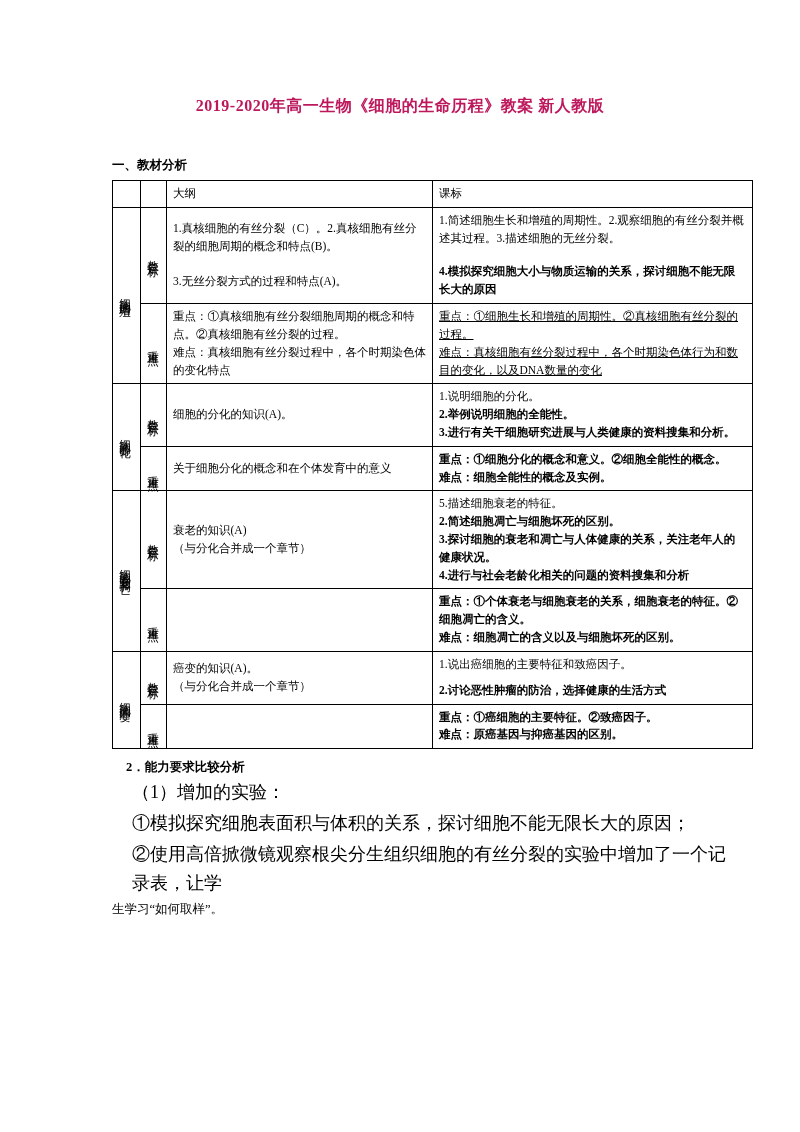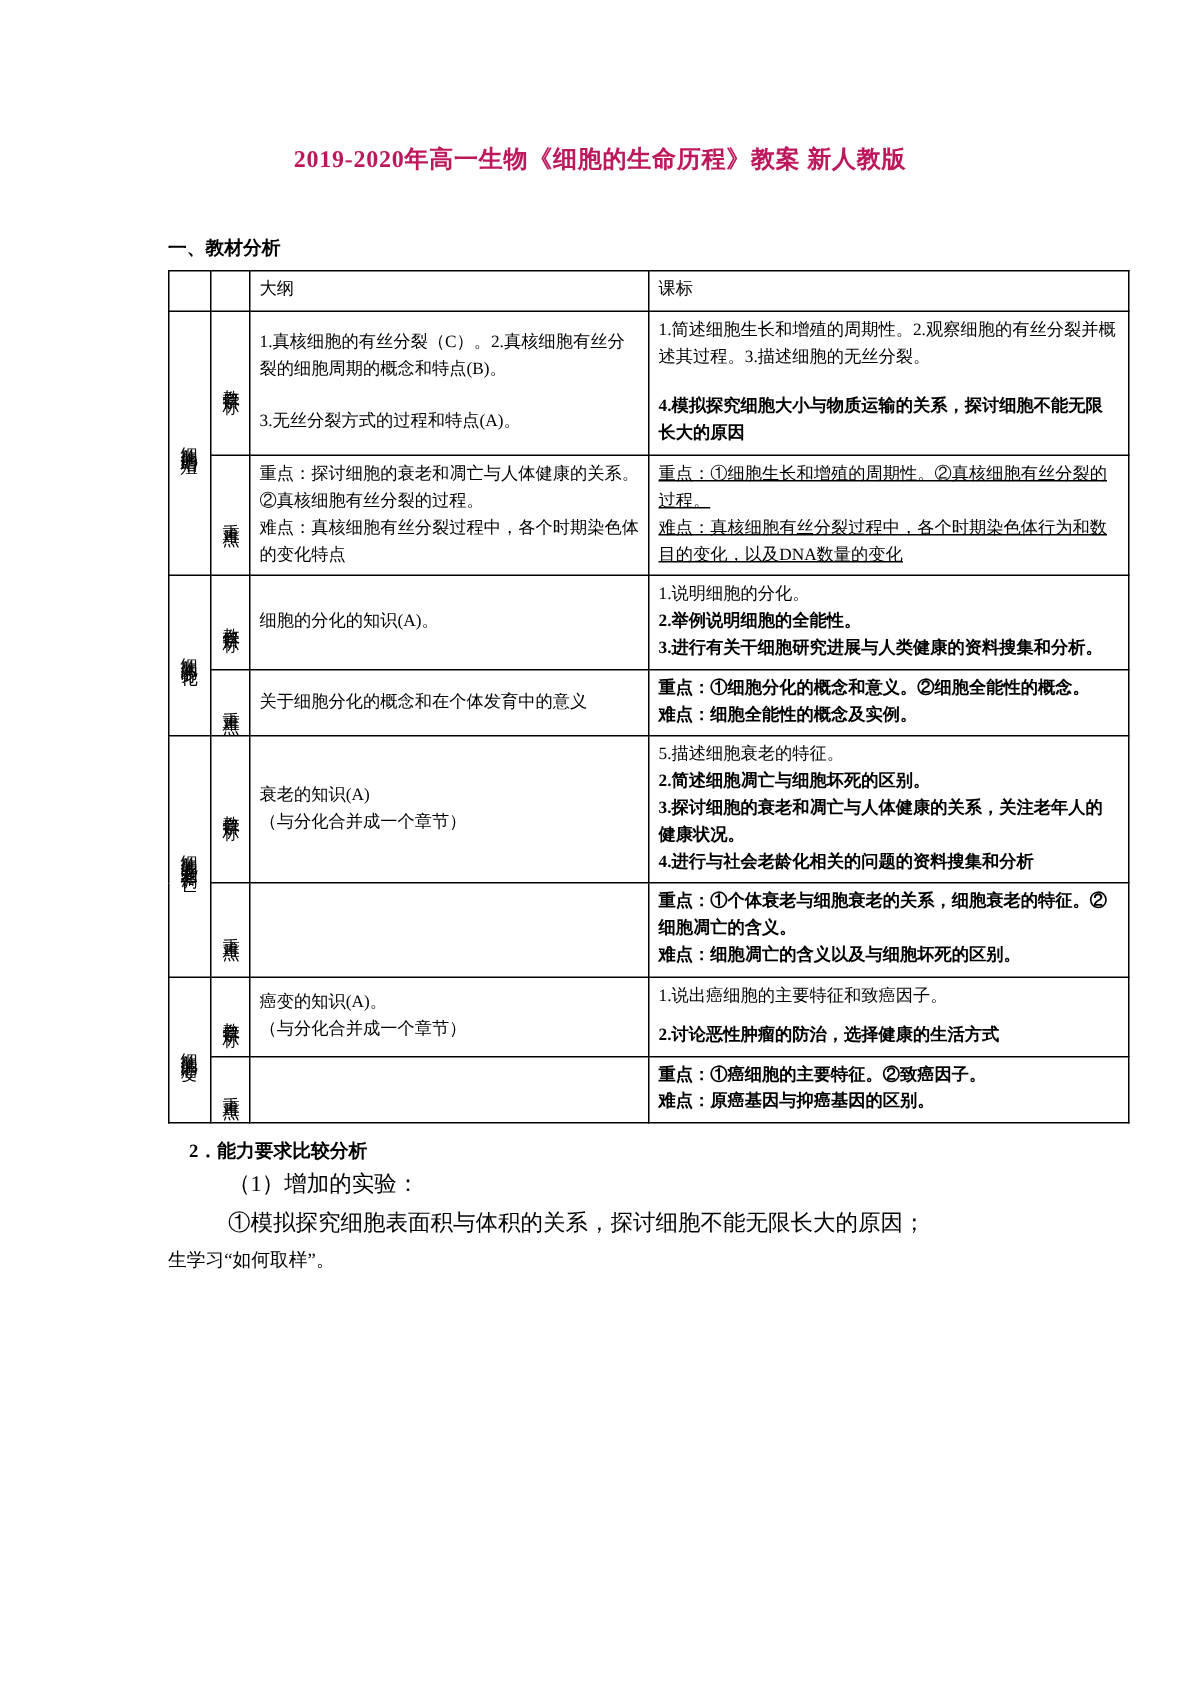--- a/index.html
+++ b/index.html
@@ -94,22 +94,22 @@
   .tail {
     margin-top: 10px;
   }
   .tail .t-bold {
     font-size: 12.5px;
     font-weight: bold;
     margin-left: 66px;
     margin-top: 2px;
   }
   .tail .t-line {
-    font-size: 15px;
-    margin-left: 92px;
+    font-size: 18px;
+    margin-left: 72px;
     margin-top: 2px;
     line-height: 1.6;
   }
   .tail .t-flush {
     font-size: 12.5px;
     margin-left: 52px;
     margin-top: 2px;
     line-height: 1.6;
   }
   .nowrap-cell p { margin: 0; }
@@ -154,21 +154,21 @@
         <td class="right nowrap-cell">
           <p class="cellline" style="white-space:pre-line;">1.简述细胞生长和增殖的周期性。2.观察细胞的有丝分裂并概述其过程。3.描述细胞的无丝分裂。</p>
           <p class="cellline b" style="margin-top:16px; white-space:pre-line;">4.模拟探究细胞大小与物质运输的关系，探讨细胞不能无限长大的原因</p>
         </td>
       </tr>
       <tr>
         <td class="kind">
           <span class="vert">重难点</span>
         </td>
         <td class="mid nowrap-cell">
-          <p class="cellline" style="white-space:pre-line;">重点：探讨细胞的衰老和凋亡与人体健康的关系。②真核细胞有丝分裂的过程。
+          <p class="cellline" style="white-space:pre-line;">重点：①真核细胞有丝分裂细胞周期的概念和特点。②真核细胞有丝分裂的过程。
 难点：真核细胞有丝分裂过程中，各个时期染色体的变化特点</p>
         </td>
         <td class="right nowrap-cell">
           <p class="cellline" style="white-space:pre-line;text-decoration:underline;">重点：①细胞生长和增殖的周期性。②真核细胞有丝分裂的过程。
 难点：真核细胞有丝分裂过程中，各个时期染色体行为和数目的变化，以及DNA数量的变化</p>
         </td>
       </tr>
 
       <tr>
         <td class="topic" rowspan="2">
@@ -258,16 +258,17 @@
 难点：原癌基因与抑癌基因的区别。</p>
         </td>
       </tr>
     </tbody>
   </table>
 
   <div class="tail">
     <div class="t-bold">2．能力要求比较分析</div>
     <div class="t-line">（1）增加的实验：</div>
     <div class="t-line">①模拟探究细胞表面积与体积的关系，探讨细胞不能无限长大的原因；</div>
+    <div class="t-line">②使用高倍掀微镜观察根尖分生组织细胞的有丝分裂的实验中增加了一个记录表，让学</div>
     <div class="t-flush">生学习“如何取样”。</div>
   </div>
 
 </div>
 
 </body></html>

